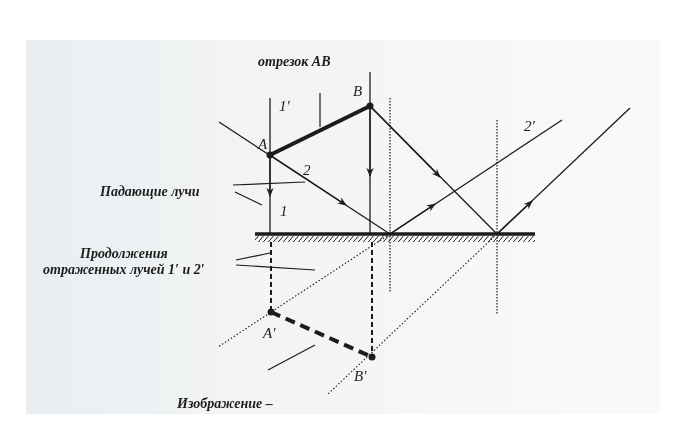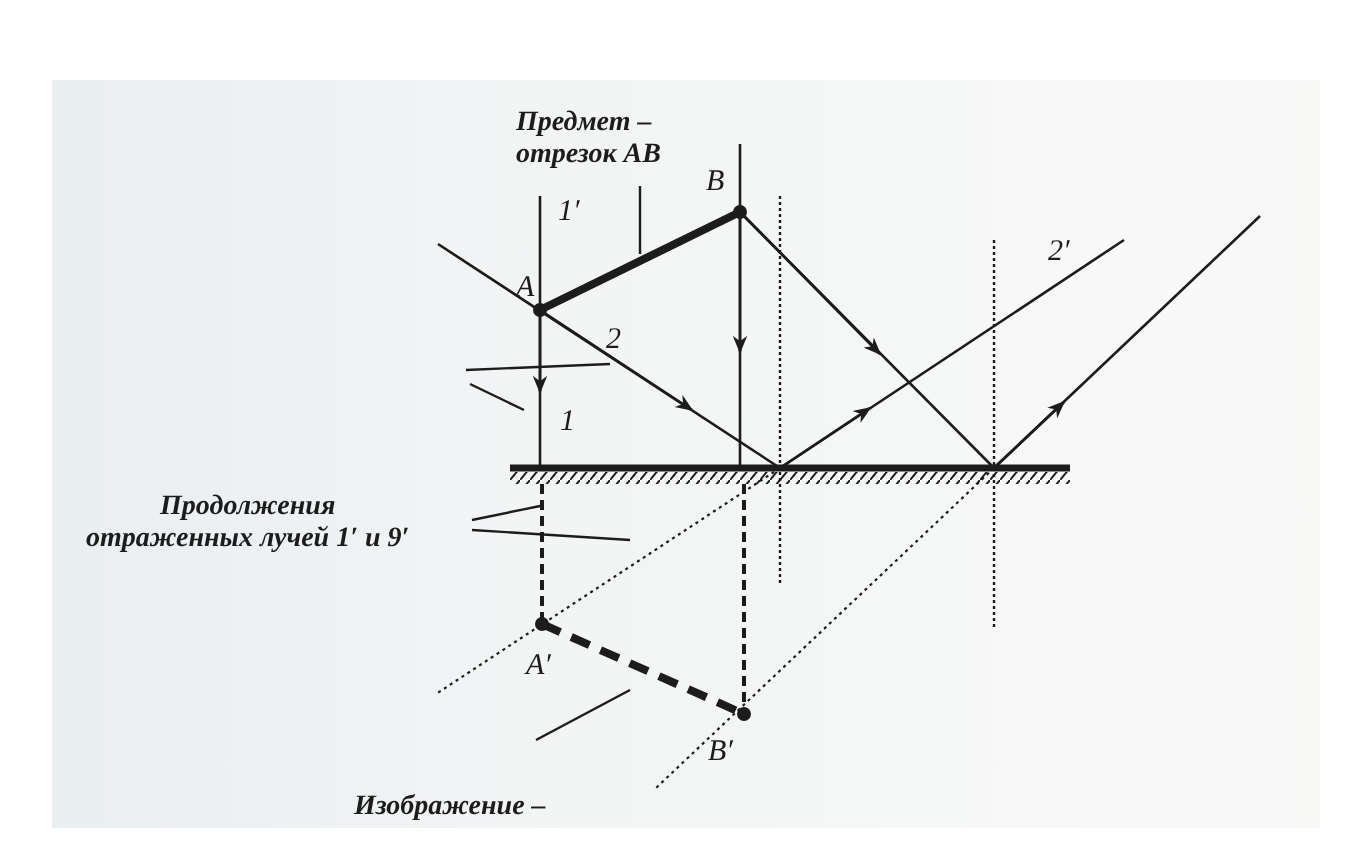--- a/index.html
+++ b/index.html
@@ -99,24 +99,24 @@
 <span class="pt" style="left:258px;top:136px;">A</span>
 <span class="pt" style="left:353px;top:83px;">B</span>
 <span class="pt" style="left:279px;top:98px;">1′</span>
 <span class="pt" style="left:303px;top:162px;">2</span>
 <span class="pt" style="left:280px;top:203px;">1</span>
 <span class="pt" style="left:524px;top:118px;">2′</span>
 <span class="pt" style="left:263px;top:325px;">A′</span>
 <span class="pt" style="left:354px;top:368px;">B′</span>
 
 <div class="lbl" style="left:258px;top:54px;">
-  <div>Предмет –</div>
   <div>отрезок AB</div>
 </div>
 <div class="lbl" style="left:100px;top:184px;">
+  <div>Падающие лучи</div>
 </div>
 <div class="lbl" style="left:43px;top:246px;text-align:center;">
   <div>Продолжения</div>
-  <div>отраженных лучей 1′ и 9′</div>
+  <div>отраженных лучей 1′ и 2′</div>
 </div>
 <div class="lbl" style="left:177px;top:376px;margin-top:20px;">
   <div>Изображение –</div>
 </div>
 
 </body></html>

